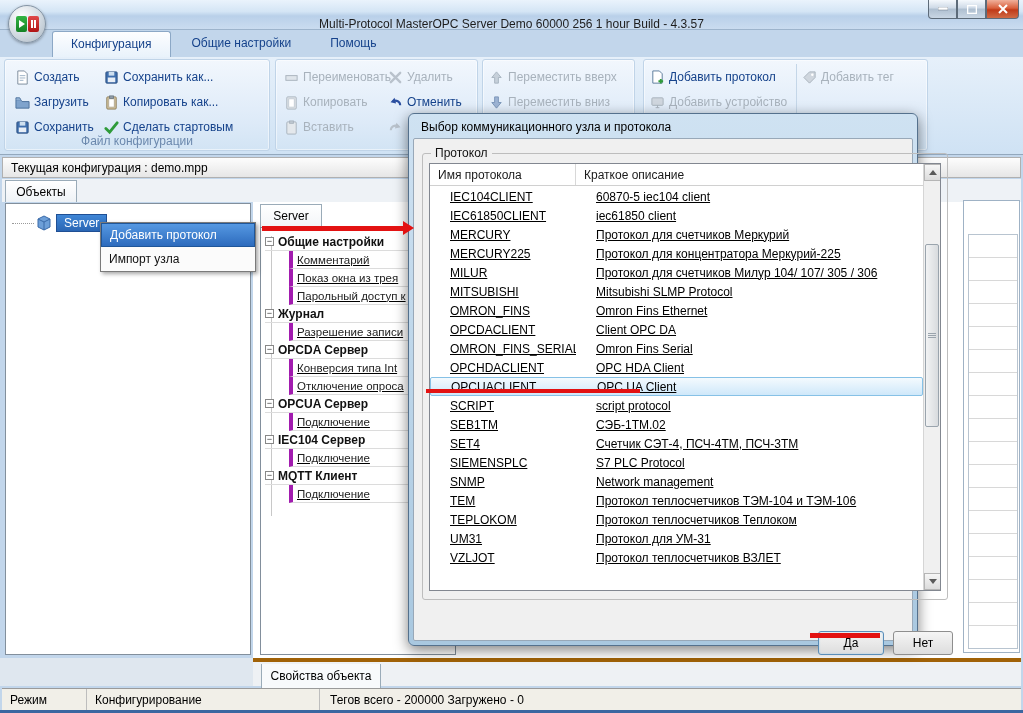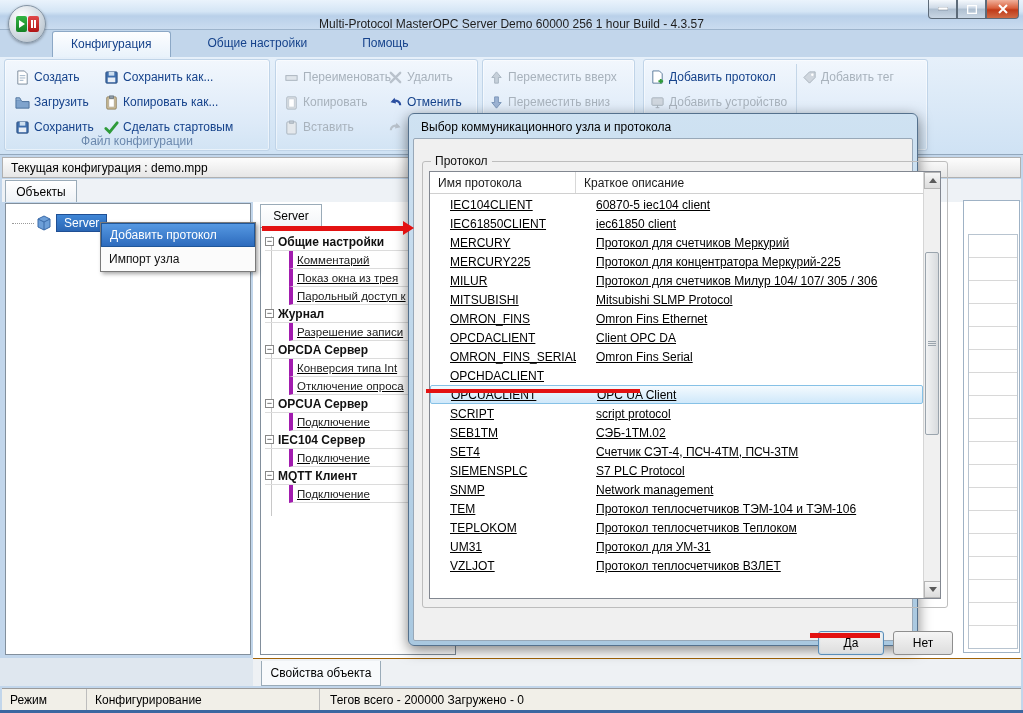--- a/index.html
+++ b/index.html
@@ -22,21 +22,21 @@
     background:radial-gradient(circle at 35% 30%,#ffffff,#cdd6de 60%,#aab6c2);
     border:1px solid #8494a4;box-shadow:0 1px 3px rgba(0,0,0,.35);display:flex;align-items:center;
     justify-content:center;gap:1px;z-index:3;}
   .pb{width:11px;height:16px;border-radius:2px;display:flex;align-items:center;justify-content:center;}
   .pb.play{background:linear-gradient(#35b544,#148224);}
   .pb.pause{background:linear-gradient(#e04848,#b01414);}
   .tri{width:0;height:0;border-left:6px solid #fff;border-top:4px solid transparent;border-bottom:4px solid transparent;margin-left:1px;}
   .bars{display:flex;gap:1px;}
   .bars i{display:block;width:2px;height:8px;background:#fff;}
   
-  #tabs-row{position:absolute;left:52px;top:31px;height:26px;display:flex;gap:19px;z-index:2;}
+  #tabs-row{position:absolute;left:52px;top:31px;height:26px;display:flex;gap:3px;z-index:2;}
   .rtab{padding:5px 18px 4px;font-size:12px;color:#15428b;border-radius:3px 3px 0 0;cursor:default;}
   .rtab.active{background:linear-gradient(#fdfeff,#e9f2fb);border:1px solid #8ca8c6;border-bottom:none;}
   
   .ribbon{position:absolute;left:0;top:57px;width:1023px;height:98px;
     background:linear-gradient(#e6f0fa,#cfe2f4);border-bottom:1px solid #93a8bd;}
   .rgroup{position:absolute;top:2px;height:92px;border:1px solid #c0d4e8;border-radius:3px;
     background:linear-gradient(#f2f7fd,#ddeaf8 70%,#d2e4f4);box-shadow:inset 0 0 0 1px rgba(255,255,255,.5);}
   .rgroup.g1{left:4px;width:266px;}
   .rgroup.g2{left:275px;width:203px;}
   .rgroup.g3{left:482px;width:153px;}
@@ -85,21 +85,21 @@
   
   .right-grid-outer{position:absolute;left:963px;top:200px;width:57px;height:453px;background:#fff;border:1px solid #9fb2c5;}
   .right-grid{position:absolute;left:4px;right:1px;top:33px;bottom:3px;border:1px solid #b8c4d0;
     background:repeating-linear-gradient(#ffffff 0 22px,#d8d8d8 22px 23px);}
   
   .dialog{position:absolute;left:408px;top:113px;width:510px;height:533px;border-radius:6px;
     background:linear-gradient(#cfe2f2,#a9c8e0);border:1px solid #55718d;
     box-shadow:0 4px 14px rgba(0,0,0,.5);z-index:10;}
   .dlg-title{position:absolute;left:12px;top:6px;font-size:12px;color:#000;}
   .dlg-client{position:absolute;left:4px;top:24px;right:4px;bottom:4px;background:#f0f0f0;border:1px solid #98a8b8;border-radius:2px;}
-  .groupbox{position:absolute;left:8px;top:14px;width:526px;height:447px;border:1px solid #bdbdbd;border-radius:3px;margin-top:8px;}
+  .groupbox{position:absolute;left:8px;top:14px;width:526px;height:447px;border:1px solid #bdbdbd;border-radius:3px;}
   .gb-label{position:absolute;left:8px;top:-8px;background:#f0f0f0;padding:0 4px;font-size:12px;color:#111;}
   .ptable{position:absolute;left:6px;top:9px;right:6px;bottom:8px;background:#fff;border:1px solid #828790;overflow:hidden;}
   .p-head{position:absolute;left:0;top:0;right:17px;height:22px;display:grid;grid-template-columns:146px 1fr;
     align-items:center;border-bottom:1px solid #d0d0d0;background:#fff;font-size:12px;color:#1a1a1a;}
   .p-head span{padding-left:8px;}
   .p-head span:first-child{border-right:1px solid #d8d8d8;height:100%;display:flex;align-items:center;}
   #p-rows{position:absolute;left:0;top:23px;right:17px;}
   .p-row{height:19px;display:grid;grid-template-columns:146px 1fr;align-items:center;font-size:12px;color:#000;}
   .p-row span{padding-left:20px;white-space:nowrap;overflow:hidden;text-decoration:underline;}
   .p-row.selected{background:linear-gradient(#f4fafe,#cfe8fa);border:1px solid #86c1e6;border-radius:2px;}
@@ -118,21 +118,21 @@
     background:linear-gradient(#f5f5f5,#dddddd);border:1px solid #8e8e8e;border-radius:3px;}
   .btn-yes{left:404px;top:492px;width:66px;border:1px solid #5a8db8;box-shadow:inset 0 0 2px #a8d0ec;}
   .btn-no{left:479px;top:492px;width:60px;}
   
   .red-arrow{position:absolute;left:262px;top:226px;width:142px;height:5px;background:#e31212;z-index:11;}
   .red-arrow::after{content:"";position:absolute;right:-10px;top:-5px;width:0;height:0;
     border-left:11px solid #e31212;border-top:7px solid transparent;border-bottom:7px solid transparent;}
   .ul-row{position:absolute;left:426px;top:389px;width:214px;height:4px;background:#e31212;z-index:11;}
   .ul-yes{position:absolute;left:810px;top:633px;width:70px;height:5px;background:#e31212;z-index:11;}
   
-  .props-row{position:absolute;left:253px;top:658px;width:768px;height:28px;background:#eef1f4;border-top:1px solid #a16207;}
+  .props-row{position:absolute;left:253px;top:658px;width:768px;height:28px;background:#eef1f4;border-top:4px solid #a16207;}
   .props-tab{position:absolute;left:8px;top:2px;width:120px;height:25px;background:#f8fafc;
     border:1px solid #9aabb8;border-top:none;font-size:12px;display:flex;align-items:center;justify-content:center;color:#000;}
   .below-left{position:absolute;left:0;top:658px;width:253px;height:28px;background:#dfe7ef;}
   .statusbar{position:absolute;left:2px;top:688px;width:1019px;height:22px;background:#f1efe8;
     border-top:1px solid #9a9a9a;display:flex;align-items:center;font-size:12px;color:#000;}
   .sb-cell{height:100%;display:flex;align-items:center;padding:0 8px;border-right:1px solid #bdbdbd;}
   .sb-cell.mode-label{width:85px;}
   .sb-cell.mode-value{width:233px;}
   .sb-cell.tags{border-right:none;padding-left:10px;}
   .bottom-edge{position:absolute;left:0;bottom:0;width:1023px;height:3px;background:#3b66a0;}
@@ -478,20 +478,21 @@
               <div class="p-row">
                 <span>OPCDACLIENT</span>
                 <span>Client OPC DA</span>
               </div>
               <div class="p-row">
                 <span>OMRON_FINS_SERIAL</span>
                 <span>Omron Fins Serial</span>
               </div>
               <div class="p-row">
                 <span>OPCHDACLIENT</span>
+                <span>OPC HDA Client</span>
               </div>
               <div class="p-row selected">
                 <span>OPCUACLIENT</span>
                 <span>OPC UA Client</span>
               </div>
               <div class="p-row">
                 <span>SCRIPT</span>
                 <span>script protocol</span>
               </div>
               <div class="p-row">

